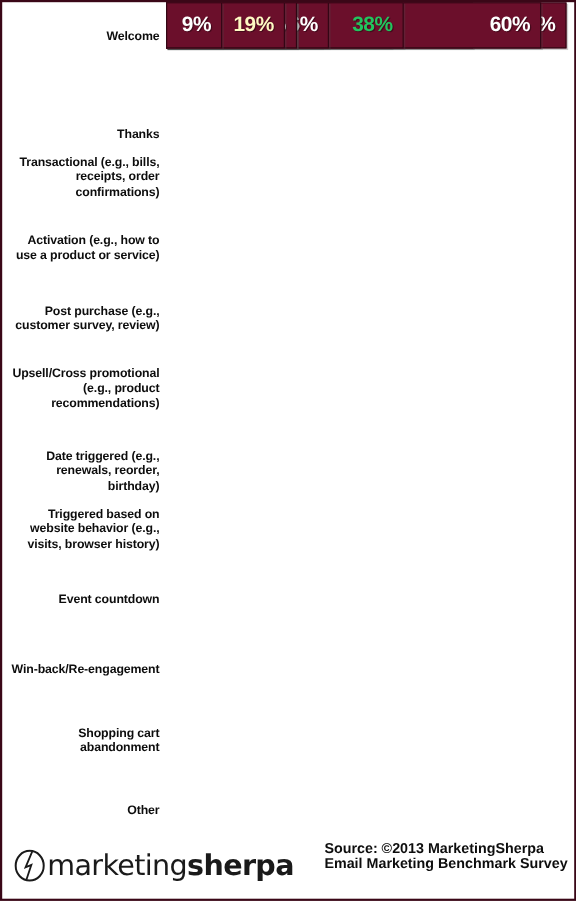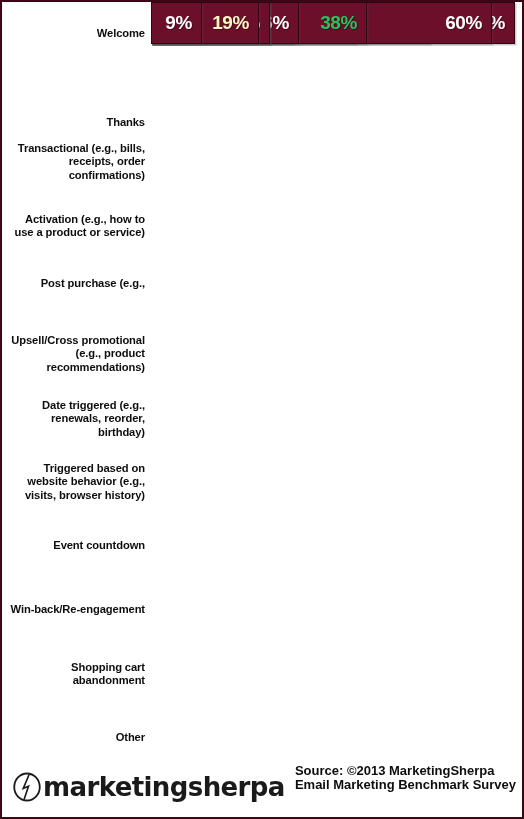--- a/index.html
+++ b/index.html
@@ -86,21 +86,21 @@
     flex: 0 0 auto;
     margin-right: 1px;
   }
   #logo-text {
     font-size: 26px;
     color: #1a1a1a;
     letter-spacing: -0.6px;
     font-family: "DejaVu Sans", sans-serif;
     line-height: 1;
   }
-  #logo-text .light { font-weight: 700; }
+  #logo-text .light { font-weight: 400; }
   #logo-text .bold { font-weight: 700; }
   #source-block {
     position: absolute;
     right: 10px;
     top: 9px;
     text-align: left;
     font-size: 13px;
     line-height: 14.2px;
     color: #0d0d0d;
     font-weight: bold;
@@ -144,37 +144,38 @@
         <div>Activation (e.g., how to</div>
         <div>use a product or service)</div>
       </div>
       <div class="bar-wrap" style="left: 149px;">
         <div class="bar" style="width: 205px; background: rgb(107, 15, 43); border-color: rgb(46, 6, 19);">
           <span class="bar-value" style="color: rgb(255, 255, 255);">36%</span>
         </div>
       </div>
       <div class="cat-label" style="top: 274.6px; position: absolute;">
         <div>Post purchase (e.g.,</div>
+        <div>customer survey, review)</div>
       </div>
       <div class="bar-wrap" style="left: 149px;">
         <div class="bar" style="width: 142px; background: rgb(107, 15, 43); border-color: rgb(46, 6, 19);">
           <span class="bar-value" style="color: rgb(255, 255, 255);">25%</span>
         </div>
       </div>
       <div class="cat-label" style="top: 331.9px; position: absolute;">
         <div>Upsell/Cross promotional</div>
         <div>(e.g., product</div>
         <div>recommendations)</div>
       </div>
       <div class="bar-wrap" style="left: 149px;">
         <div class="bar" style="width: 216px; background: rgb(107, 15, 43); border-color: rgb(46, 6, 19);">
           <span class="bar-value" style="color: #22c55e;">38%</span>
         </div>
       </div>
-      <div class="cat-label" style="top: 397px; position: absolute;">
+      <div class="cat-label" style="top: 407px; position: absolute;">
         <div>Date triggered (e.g.,</div>
         <div>renewals, reorder,</div>
         <div>birthday)</div>
       </div>
       <div class="bar-wrap" style="left: 149px;">
         <div class="bar" style="width: 148px; background: rgb(107, 15, 43); border-color: rgb(46, 6, 19);">
           <span class="bar-value" style="color: rgb(255, 255, 255);">26%</span>
         </div>
       </div>
       <div class="cat-label" style="top: 459.9px; position: absolute;">

